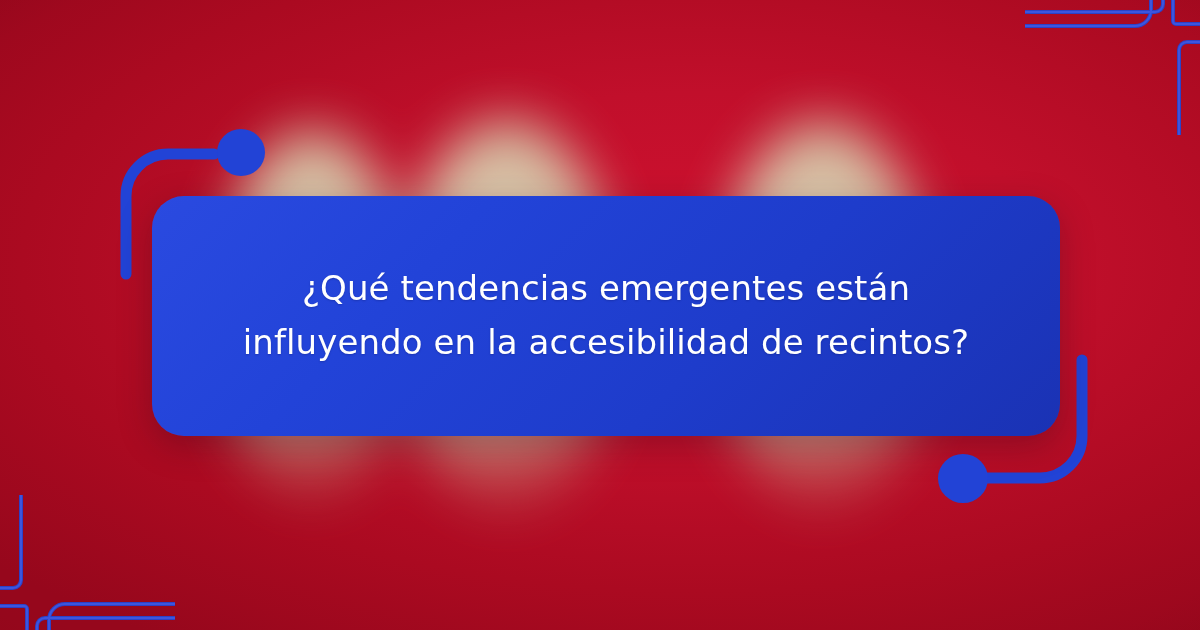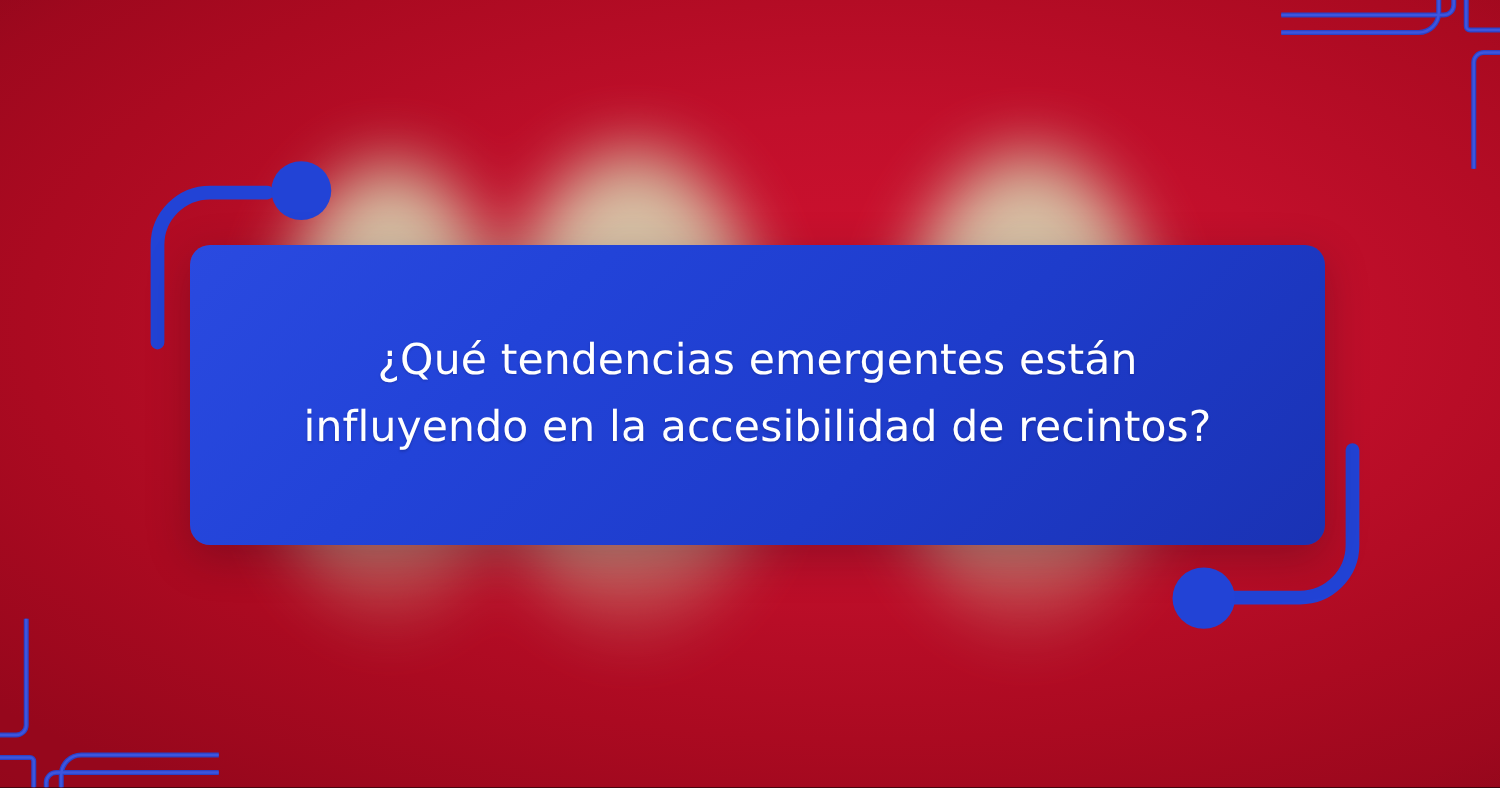--- a/index.html
+++ b/index.html
@@ -70,21 +70,21 @@
   .dot-tl { left:217px; top:129px; width:48px; height:47px; }
   .dot-br { left:938px; top:454px; width:50px; height:49px; }
 
   
   .card {
     position:absolute;
     left:152px;
     top:196px;
     width:908px;
     height:240px;
-    border-radius:16px;
+    border-radius:32px;
     background:linear-gradient(135deg, #2a4ae0 0%, #2243d8 30%, #1e3ccb 62%, #1a32b4 100%);
     box-shadow:0 10px 34px rgba(30,10,20,0.28);
     display:flex;
     align-items:center;
     justify-content:center;
     padding:0 46px;
   }
 
   .card-text {
     color:#ffffff;

